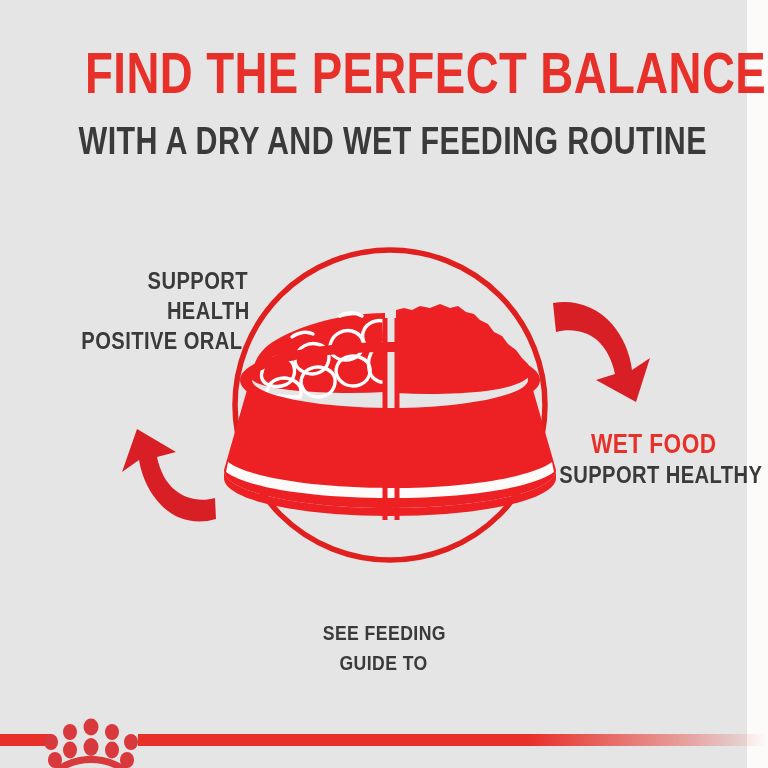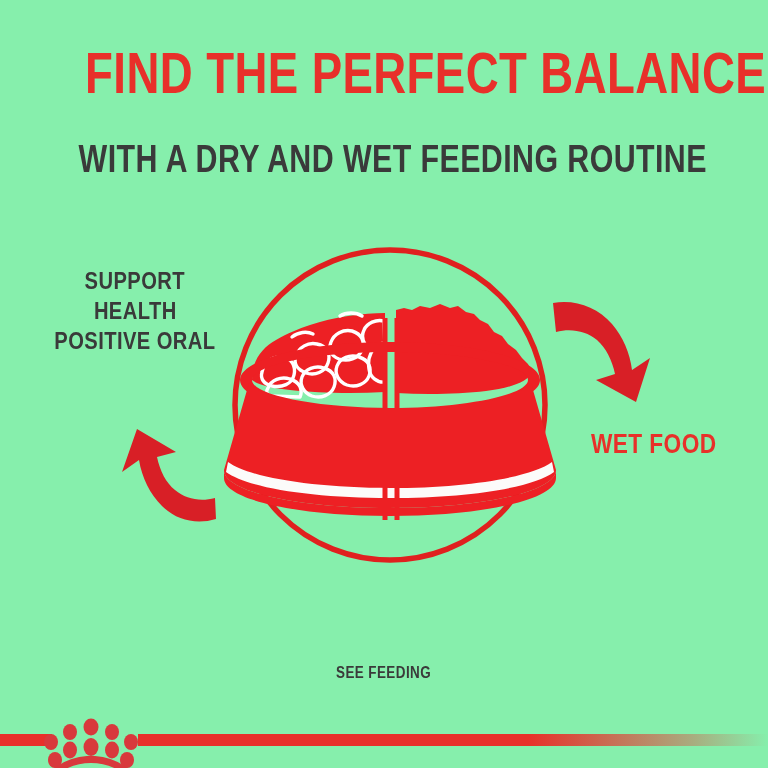--- a/index.html
+++ b/index.html
@@ -8,23 +8,24 @@
   }
   body {
     width: 768px;
     height: 768px;
     background: #fcfbfa;
     font-family: "Liberation Sans", sans-serif;
     overflow: hidden;
   }
   #poster {
     position: relative;
-    width: 768px;
+    width: 712px;
     height: 768px;
-    background: #86efac;
+    background: #e5e5e5;
+    padding-left: 35px;
   }
 
   
   .cond {
     font-family: "Liberation Sans", sans-serif;
     font-weight: bold;
     text-transform: uppercase;
     white-space: nowrap;
     letter-spacing: 0.5px;
   }
@@ -40,21 +41,21 @@
   #headline-text {
     display: inline-block;
     font-size: 57px;
     line-height: 58px;
     color: #e8302a;
     transform: scaleX(0.80);
     transform-origin: center center;
   }
   #subhead {
     position: absolute;
-    top: 139px;
+    top: 121px;
     left: 0;
     width: 768px;
     text-align: left;
   }
   #subhead-text {
     display: inline-block;
     font-size: 38px;
     line-height: 40px;
     color: #3a3a3a;
     transform: scaleX(0.80);
@@ -74,20 +75,21 @@
   }
   .side-title > span {
     display: inline-block;
     transform: scaleX(0.84);
   }
   .side-desc-line {
     font-size: 24px;
     line-height: 30px;
     color: #3a3a3a;
     display: block;
+    text-align: right;
   }
   .side-desc-line > span {
     display: inline-block;
     transform: scaleX(0.84);
   }
 
   #label-dry {
     left: 12px;
     top: 266px;
     width: 246px;
@@ -101,24 +103,23 @@
   
   #caption {
     position: absolute;
     left: 0;
     top: 618px;
     width: 768px;
     text-align: center;
   }
   .caption-line {
     display: block;
-    font-size: 16px;
+    font-size: 21px;
     line-height: 30px;
     color: #3a3a3a;
-    margin-top: 40px;
   }
   .caption-line > span {
     display: inline-block;
     transform: scaleX(0.84);
   }
 
   
   #artwork {
     position: absolute;
     left: 0;
@@ -151,24 +152,26 @@
   </div>
 
   <div class="side-label" id="label-dry">
     <span class="side-desc-line cond"><span>SUPPORT</span></span>
     <span class="side-desc-line cond"><span>HEALTH</span></span>
     <span class="side-desc-line cond"><span>POSITIVE ORAL</span></span>
   </div>
 
   <div class="side-label" id="label-wet">
     <span class="side-title cond"><span>WET FOOD</span></span>
+    <span class="side-desc-line cond"><span>SUPPORT HEALTHY</span></span>
   </div>
 
   <div id="caption">
     <span class="caption-line cond"><span>SEE FEEDING</span></span>
+    <span class="caption-line cond"><span>GUIDE TO</span></span>
   </div>
 
   <div id="artwork">
     <svg width="768" height="768" viewBox="0 0 768 768" xmlns="http://www.w3.org/2000/svg">
       <defs>
 
         <clipPath id="bowlInteriorClip">
           <path d="M246,378
                    C246,352 313,336 390,336
                    C467,336 534,352 534,378

